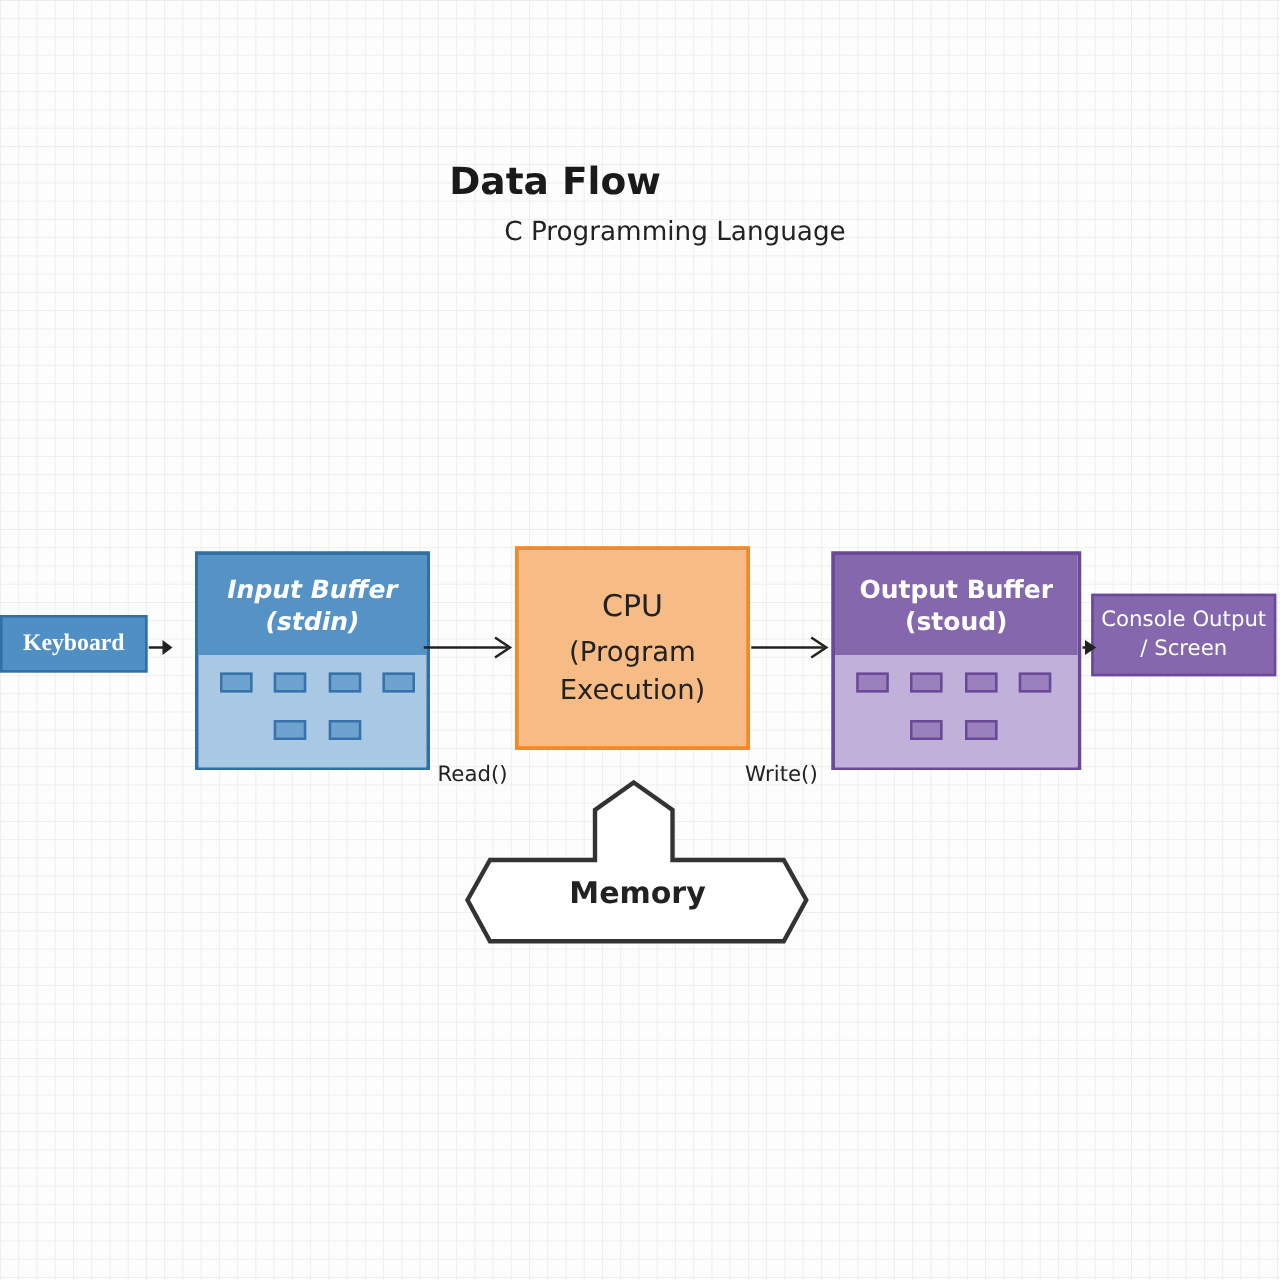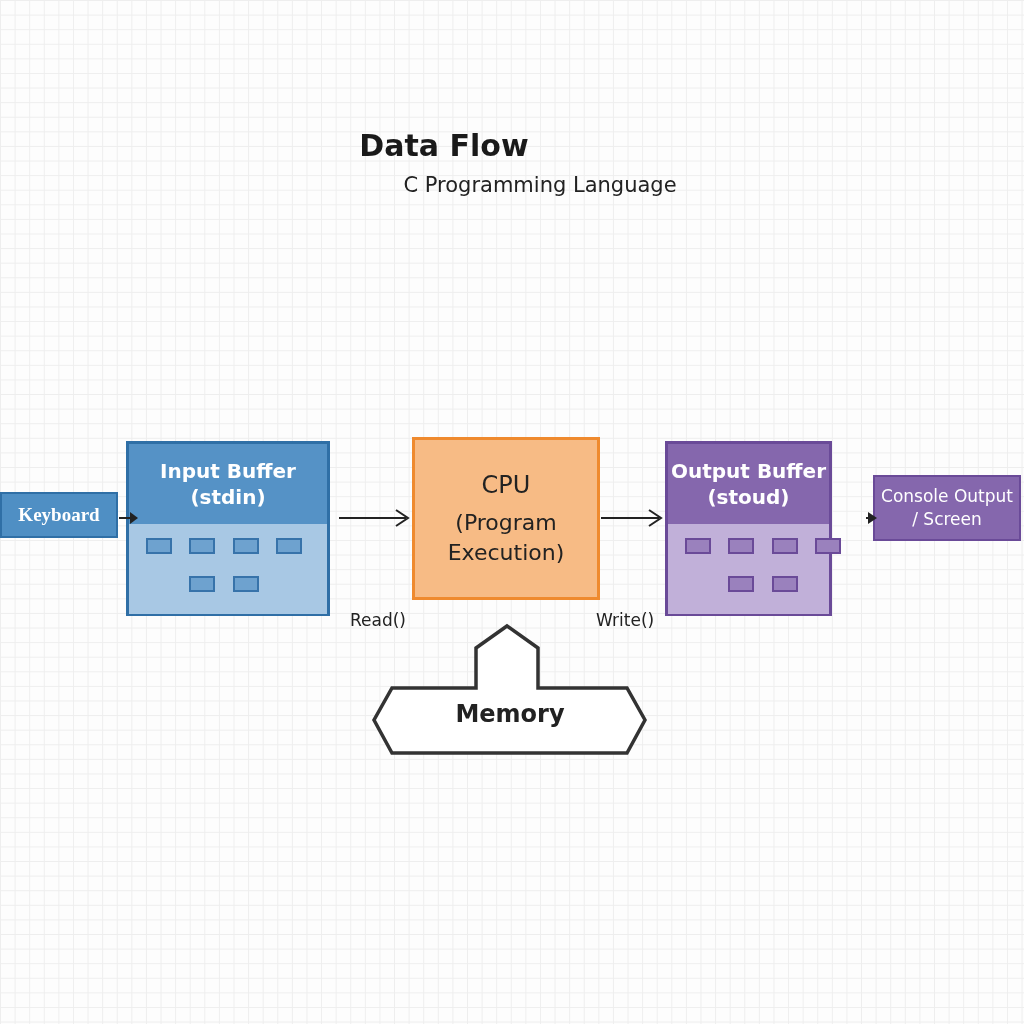--- a/index.html
+++ b/index.html
@@ -17,26 +17,26 @@
   .subtitle { left:0; width:1024px; top:173px; text-align:center; font-size:21px; color:#222;padding-left:28px; }
 
   .keyboard { left:0; top:492px; width:118px; height:46px; background:#4f8fc4; border:2px solid #2f6fa6; box-sizing:border-box;
     color:#fff; font-weight:bold; font-size:19px; display:flex; align-items:center; justify-content:center;font-family:Liberation Serif, serif; }
 
   .buffer { box-sizing:border-box; border:3px solid; }
   .buffer .head { height:80px; display:flex; flex-direction:column; align-items:center; justify-content:center; color:#fff; font-weight:bold; font-size:20px; line-height:26px; }
   .buffer .body { position:relative; height:90px; }
   .cell { position:absolute; width:26px; height:16px; box-sizing:border-box; border:2px solid; }
 
-  .inbuf { left:126px; top:441px; width:204px; height:175px; border-color:#2f6fa6; }
+  .inbuf { left:156px; top:441px; width:188px; height:175px; border-color:#2f6fa6;font-style:italic; }
   .inbuf .head { background:#5592c6; }
   .inbuf .body { background:#a8c8e4; }
   .inbuf .cell { background:#6ea2cf; border-color:#3773aa; }
 
-  .outbuf { left:665px; top:441px; width:167px; height:175px; border-color:#6a4a98; }
+  .outbuf { left:665px; top:441px; width:200px; height:175px; border-color:#6a4a98; }
   .outbuf .head { background:#8567ad; }
   .outbuf .body { background:#c1b0d9; }
   .outbuf .cell { background:#9a81bd; border-color:#6a4a98; }
 
   .cpu { left:412px; top:437px; width:188px; height:163px; background:#f7bb85; border:3px solid #ef8a2e; box-sizing:border-box;
     display:flex; flex-direction:column; align-items:center; justify-content:center; color:#222; font-size:22px; line-height:30px; }
   .cpu .cpu-title { font-size:24px; margin-bottom:8px; }
 
   .console { left:873px; top:475px; width:148px; height:66px; background:#8567ad; border:2px solid #6a4a98; box-sizing:border-box;
     color:#fff; font-size:17px; line-height:23px; display:flex; flex-direction:column; align-items:center; justify-content:center; }

